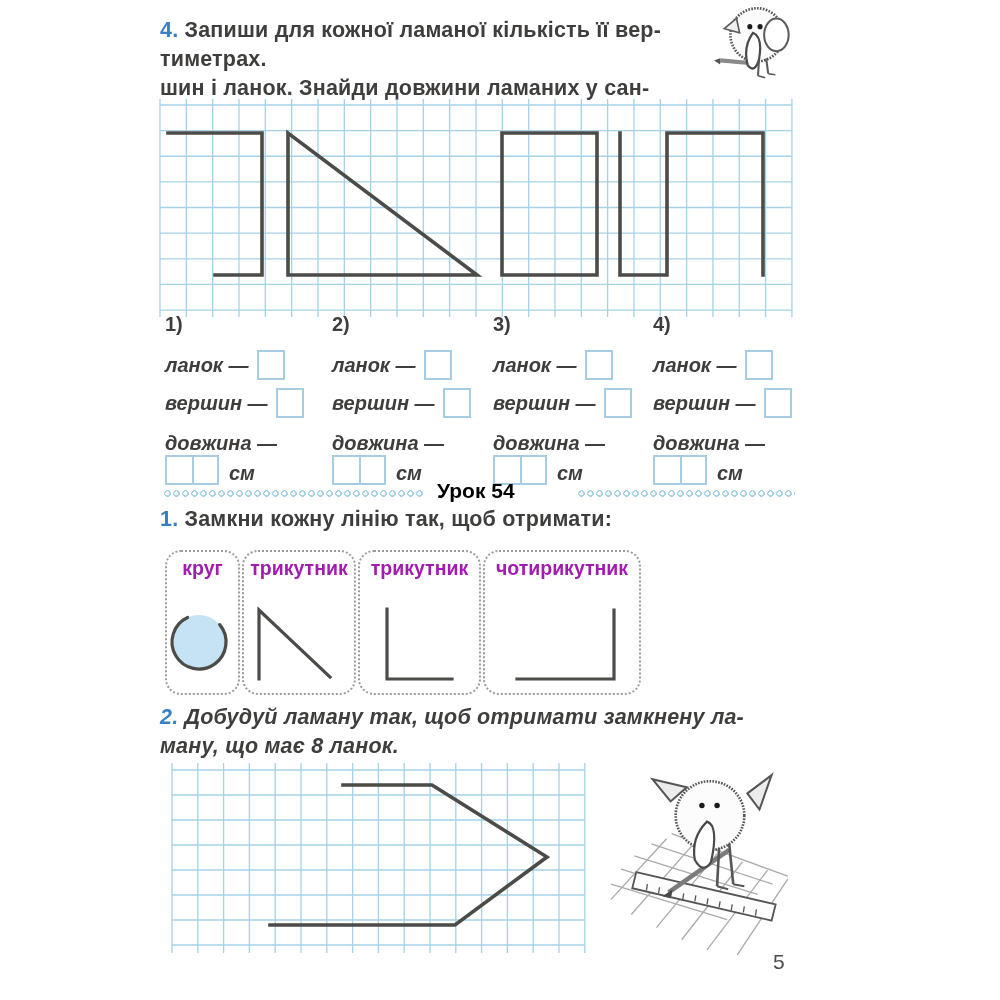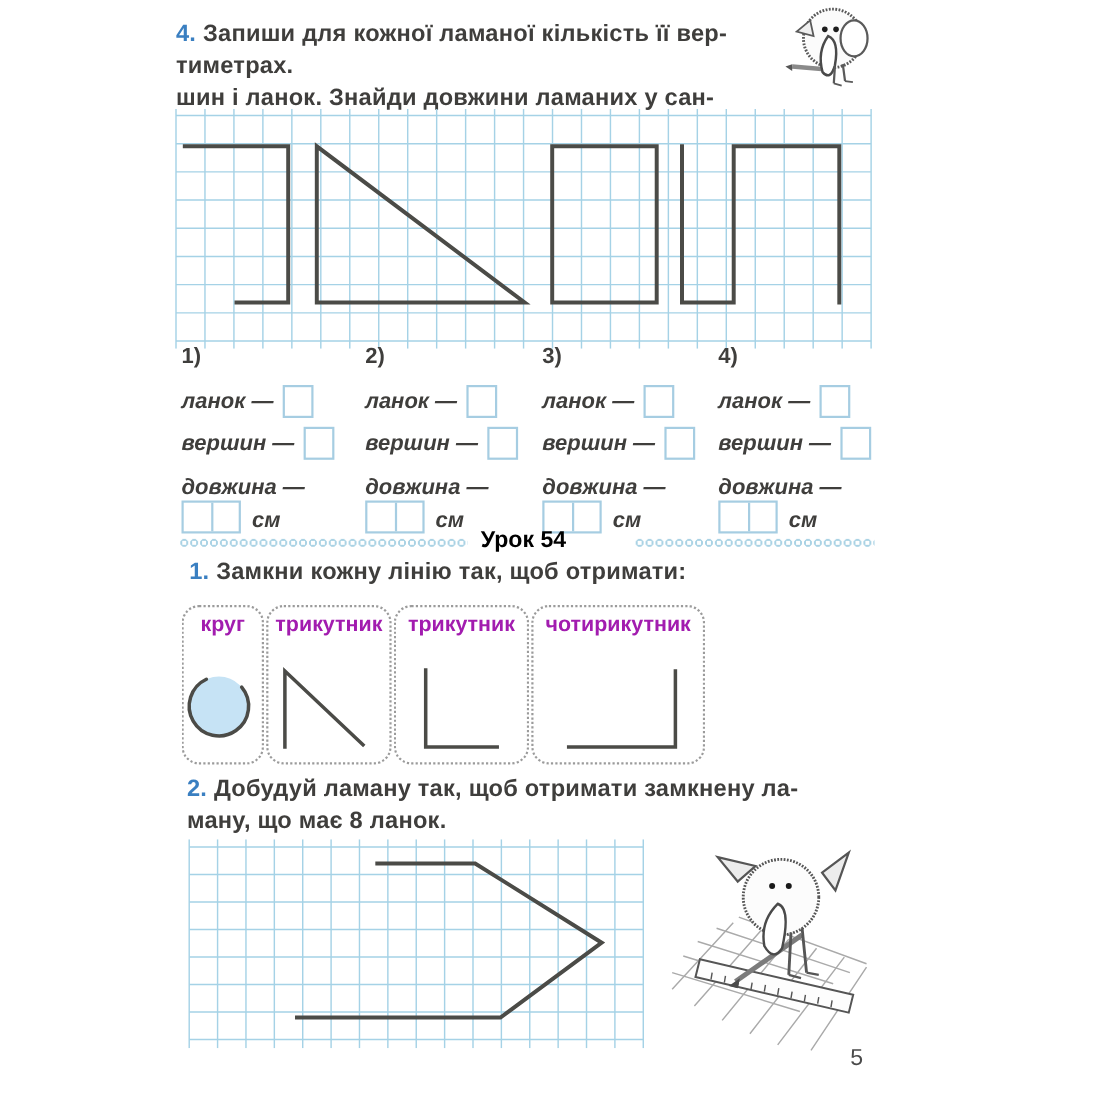--- a/index.html
+++ b/index.html
@@ -168,21 +168,21 @@
           <span class="mid"></span>
         </span>
         <span>см</span>
       </div>
   </div>
 
   <div class="ring-chain" id="chain-left" style="left: 163px; top: 489px; width: 262px; background-image: radial-gradient(circle at 4.5px 4.5px, rgba(0, 0, 0, 0) 2px, rgb(169, 210, 228) 2px, rgb(169, 210, 228) 3.4px, rgba(0, 0, 0, 0) 3.6px); background-size: 9px 9px; background-repeat: repeat-x;"></div>
   <div class="divider-label accent" style="left: 437px; top: 479px; color: #000000;">Урок 54</div>
   <div class="ring-chain" id="chain-right" style="left: 577px; top: 489px; width: 218px; background-image: radial-gradient(circle at 4.5px 4.5px, rgba(0, 0, 0, 0) 2px, rgb(169, 210, 228) 2px, rgb(169, 210, 228) 3.4px, rgba(0, 0, 0, 0) 3.6px); background-size: 9px 9px; background-repeat: repeat-x;"></div>
 
-  <div class="abs task-text" style="left:172px;top:505px;width:620px;">
+  <div class="abs task-text" style="left:160px;top:505px;width:620px;">
     <span class="accent" style="color: rgb(58, 127, 193);">1.</span> <span>Замкни кожну лінію так, щоб отримати:</span>
   </div>
 
   <div class="shape-box" style="left:165px;width:75px;">
     <div class="shape-label">круг</div>
     <svg class="shape-svg" id="fig-b0" width="75" height="145">
         <circle cx="32" cy="90" r="27" fill="#c6e3f5"></circle>
         <path d="M20.6 65.5 A27 27 0 1 0 52.7 72.6" fill="none" stroke="#4b4b47" stroke-width="3.2" stroke-linecap="round"></path>
       </svg>
   </div>
@@ -198,21 +198,21 @@
         <polyline points="27,57 27,127 92,127" fill="none" stroke="#4b4b47" stroke-width="3.2" stroke-linecap="square" stroke-linejoin="miter"></polyline>
       </svg>
   </div>
   <div class="shape-box" style="left:483px;width:158px;">
     <div class="shape-label">чотирикутник</div>
     <svg class="shape-svg" id="fig-b3" width="158" height="145">
         <polyline points="32,127 129,127 129,58" fill="none" stroke="#4b4b47" stroke-width="3.2" stroke-linecap="square" stroke-linejoin="miter"></polyline>
       </svg>
   </div>
 
-  <div class="abs task-text" style="left:170px;top:703px;width:640px;">
+  <div class="abs task-text" style="left:160px;top:703px;width:640px;font-style:italic;">
     <div><span class="accent" style="color: rgb(58, 127, 193);">2.</span> <span>Добудуй ламану так, щоб отримати замкнену ла-</span></div>
     <div>ману, що має 8 ланок.</div>
   </div>
 
   <svg id="bottom-grid" class="abs" style="left:170px;top:763px;" width="420" height="190">
       <line x1="2" y1="0" x2="2" y2="190" stroke="#a5d2e6" stroke-width="1.3"></line>
       <line x1="27.8" y1="0" x2="27.8" y2="190" stroke="#a5d2e6" stroke-width="1.3"></line>
       <line x1="53.6" y1="0" x2="53.6" y2="190" stroke="#a5d2e6" stroke-width="1.3"></line>
       <line x1="79.4" y1="0" x2="79.4" y2="190" stroke="#a5d2e6" stroke-width="1.3"></line>
       <line x1="105.2" y1="0" x2="105.2" y2="190" stroke="#a5d2e6" stroke-width="1.3"></line>

